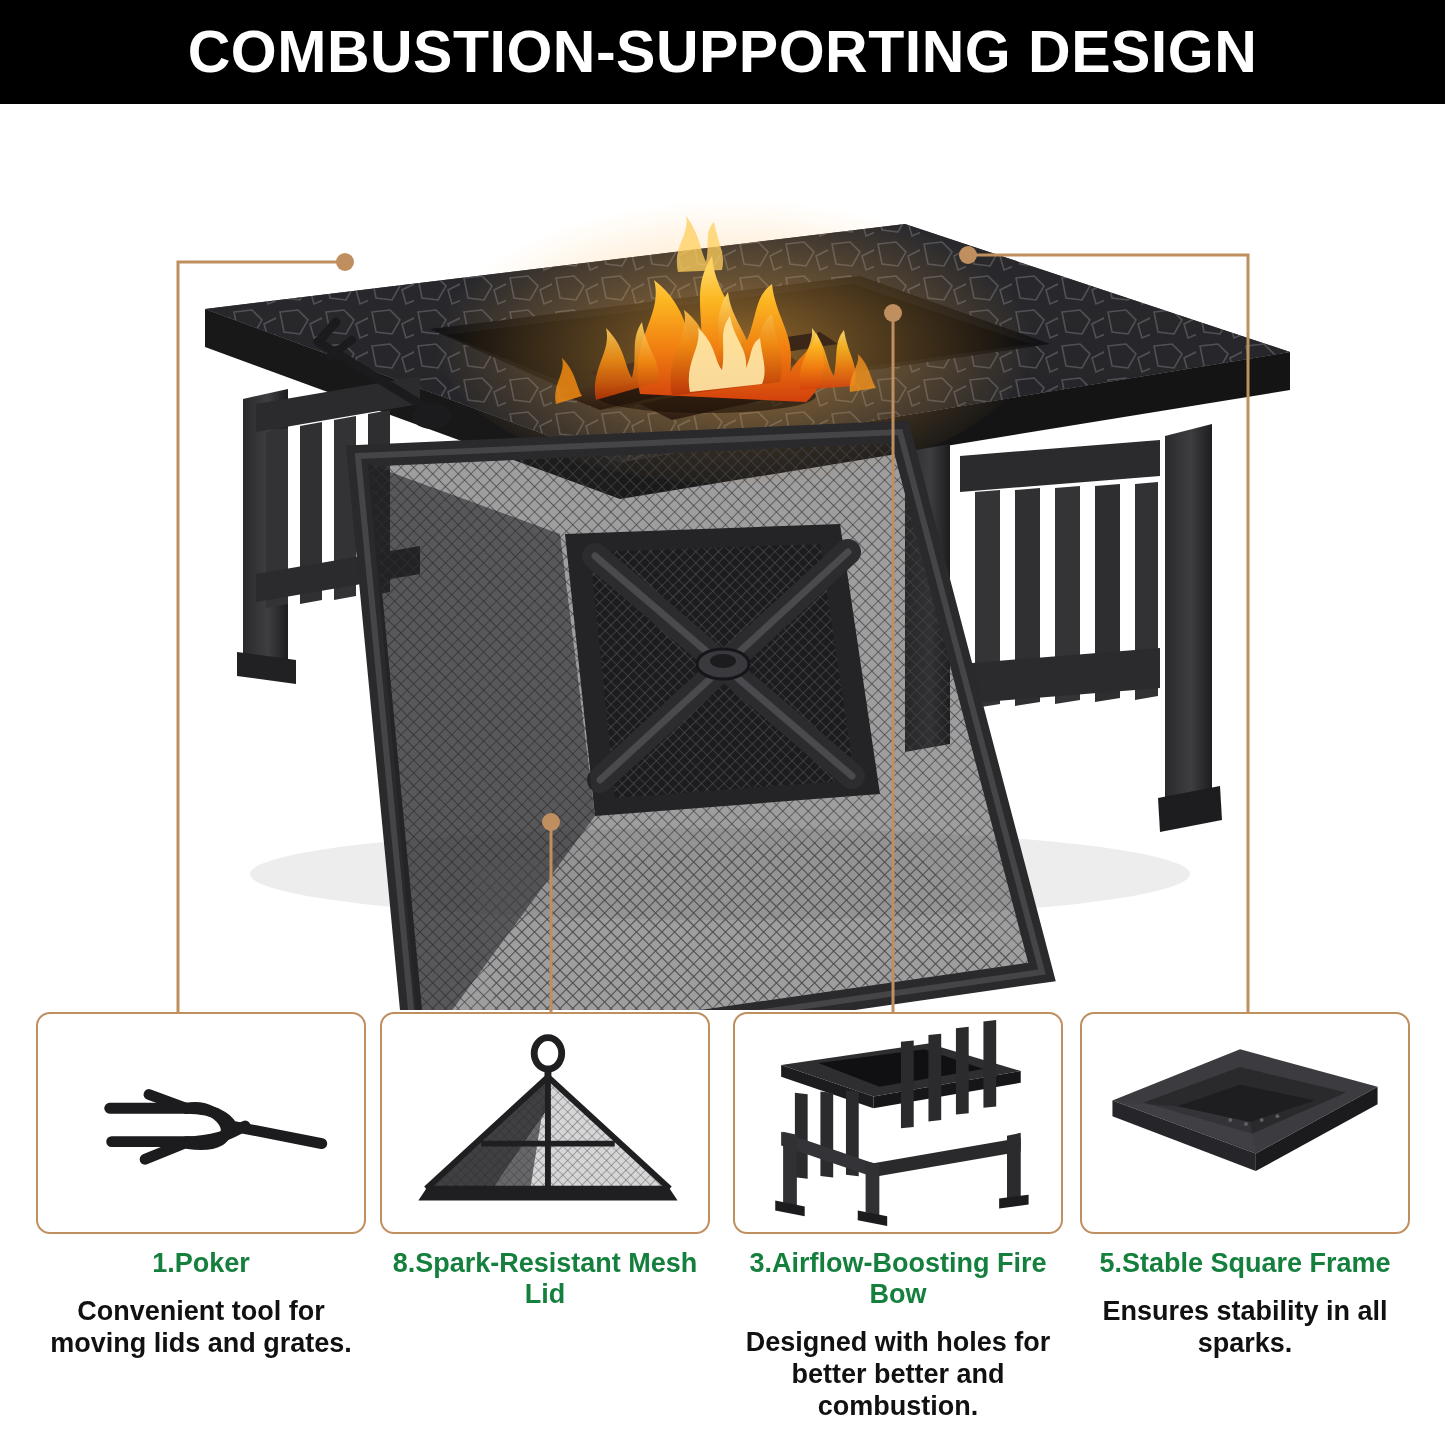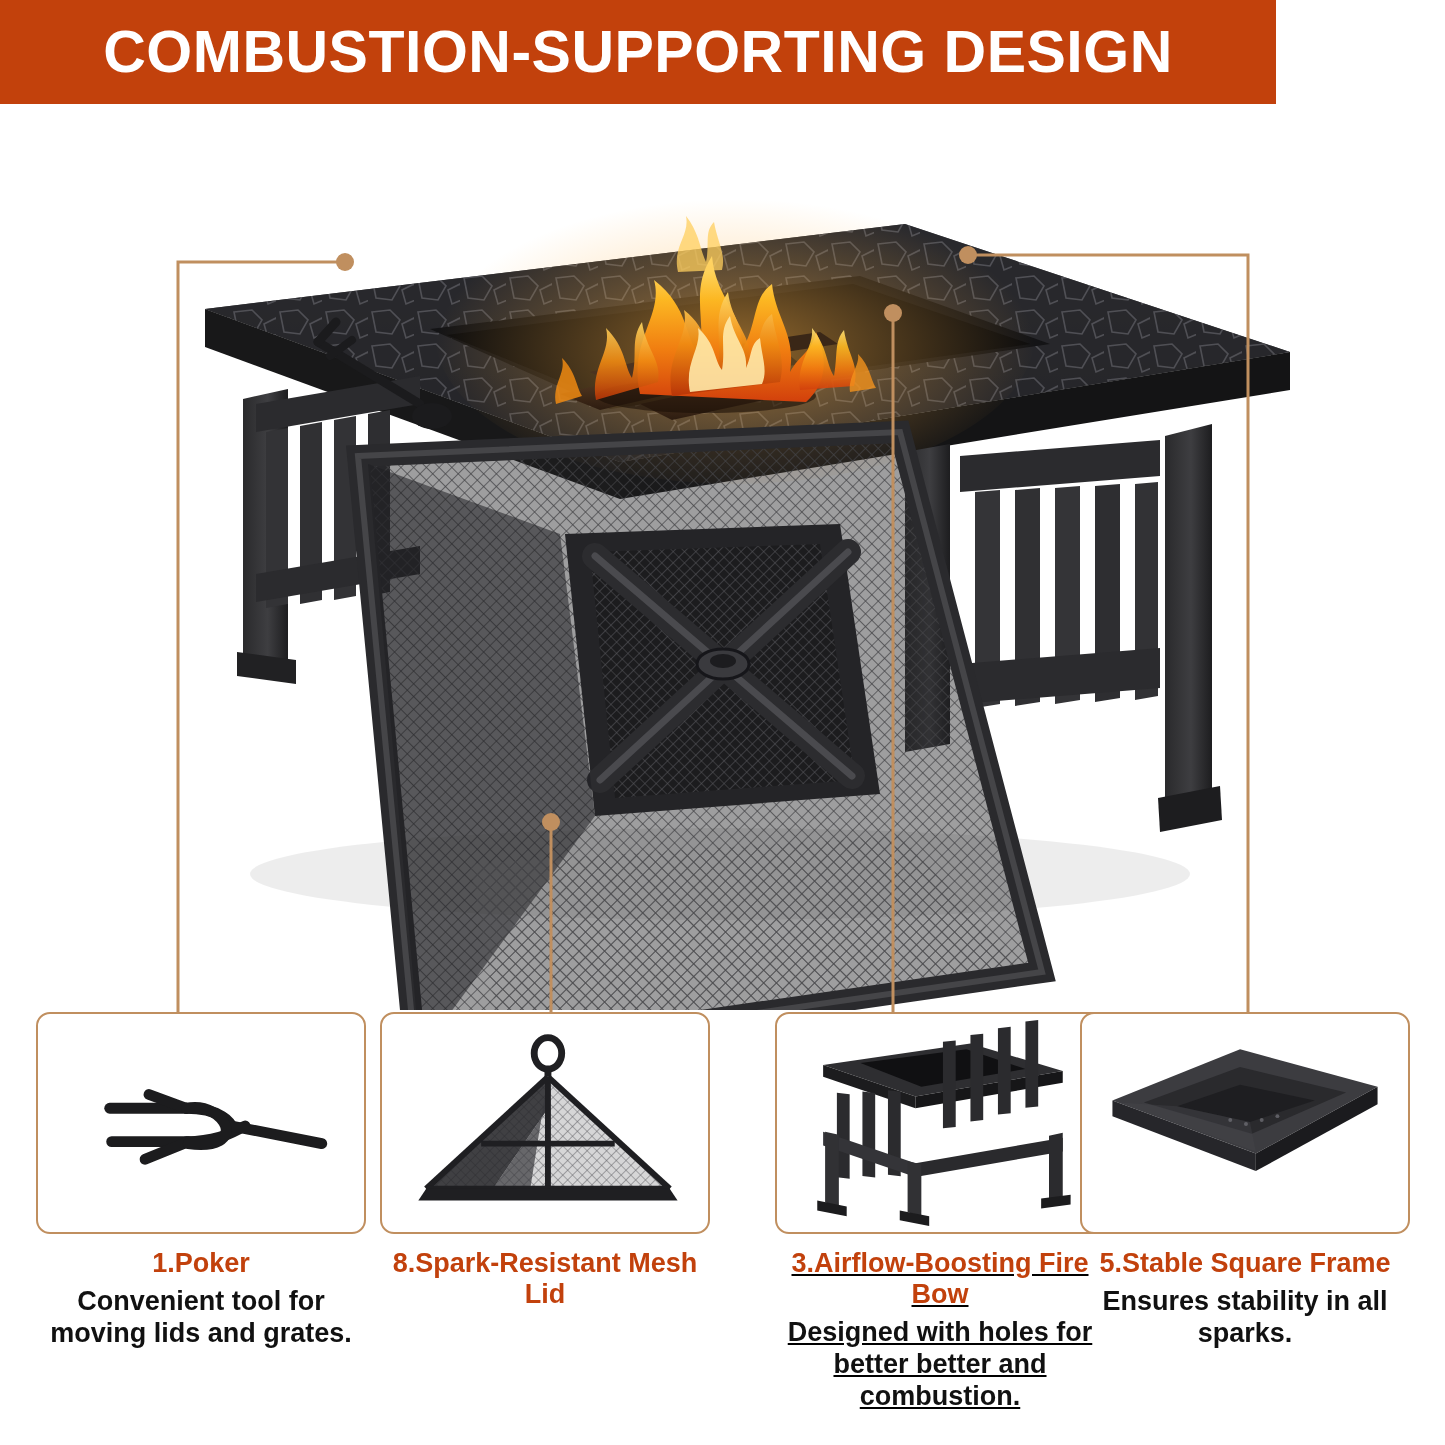--- a/index.html
+++ b/index.html
@@ -13,23 +13,23 @@
     font-family: "Liberation Sans", sans-serif;
     overflow: hidden;
     position: relative;
   }
 
   
   .header-banner {
     position: absolute;
     left: 0;
     top: 0;
-    width: 1276px;
+    width: 1445px;
     height: 104px;
-    background: #c2410c;
+    background: #000000;
     display: flex;
     align-items: center;
     justify-content: center;
     box-sizing: border-box;
   }
   .header-title {
     color: #ffffff;
     font-size: 59px;
     font-weight: bold;
     letter-spacing: 0.5px;
@@ -93,39 +93,39 @@
   .card-art {
     position: absolute;
     left: 0;
     top: 0;
     width: 100%;
     height: 100%;
   }
   .card-title {
     margin-top: 14px;
     text-align: center;
-    color: #c2410c;
+    color: #15803d;
     font-size: 27px;
     font-weight: bold;
     line-height: 1.14;
     font-family: "Liberation Sans", sans-serif;
   }
   .card-desc {
-    margin-top: 6px;
+    margin-top: 16px;
     text-align: center;
     color: #111111;
     font-size: 27px;
     font-weight: bold;
     line-height: 1.2;
     font-family: "Liberation Sans", sans-serif;
   }
 
   .card-1 { left: 36px; }
   .card-2 { left: 380px; }
-  .card-3 { left: 775px; text-decoration: underline; }
+  .card-3 { left: 733px; }
   .card-4 { left: 1080px; }
 
   .hotspot { pointer-events: none; }
 </style>
 </head>
 <body>
 
 <div class="header-banner">
   <div class="header-title">COMBUSTION-SUPPORTING DESIGN</div>
 </div>

